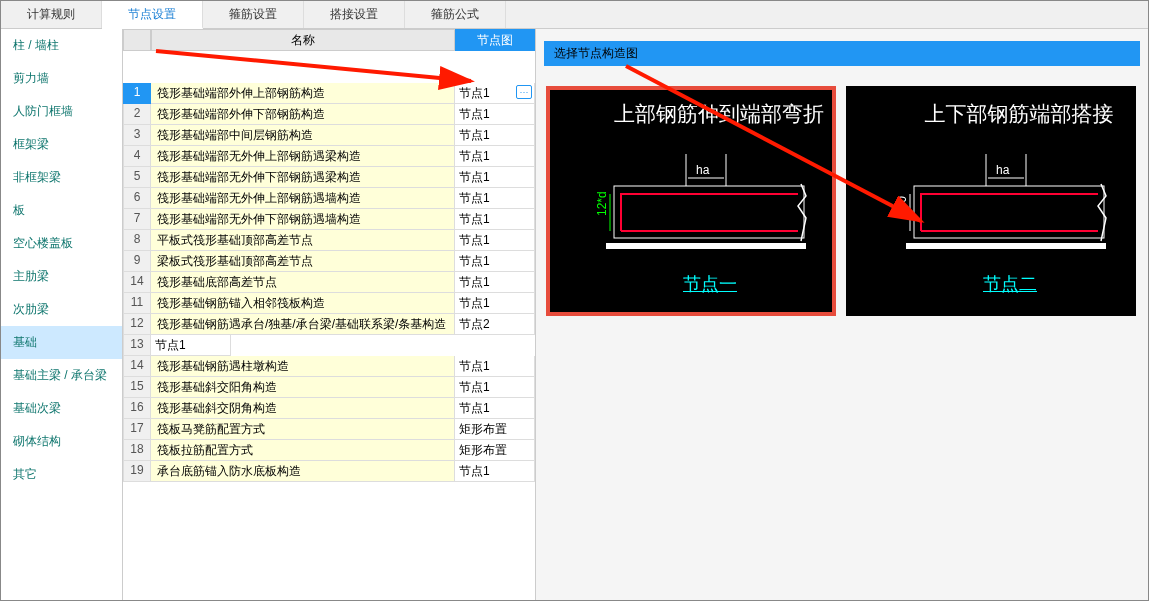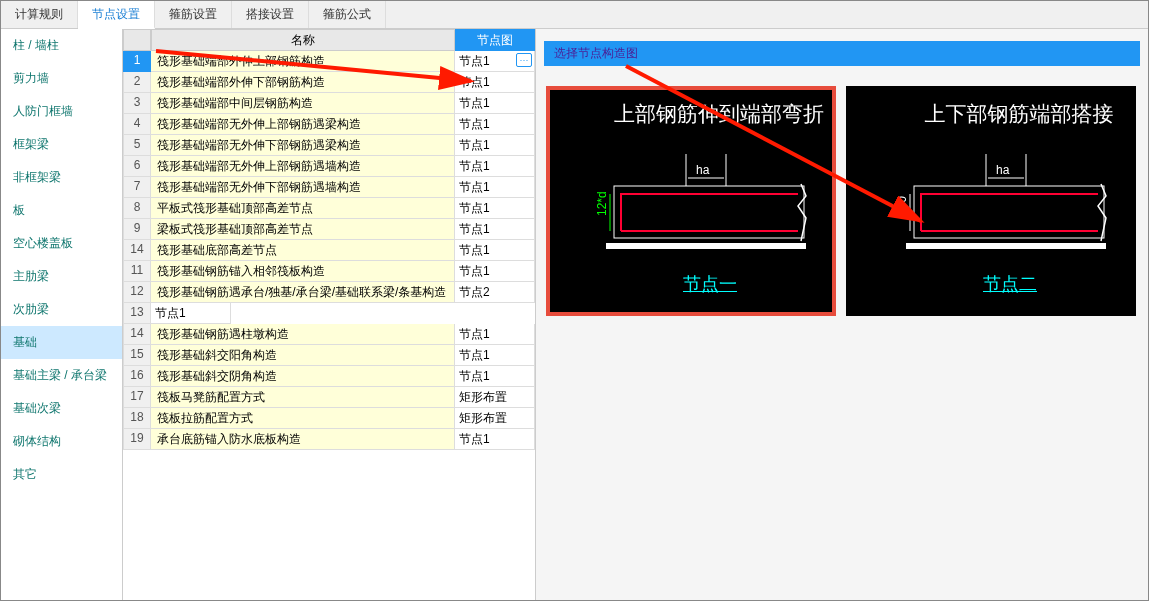--- a/index.html
+++ b/index.html
@@ -1,45 +1,45 @@
 <!DOCTYPE html>
 <html><head>
 <meta charset="utf-8">
 <style>
 * { box-sizing: border-box; margin: 0; padding: 0; }
 body { font-family: "Microsoft YaHei", Arial, sans-serif; font-size: 12px; background: #fff; }
 .window { width: 1149px; height: 601px; position: relative; border: 1px solid #888; overflow: hidden; }
 
 .tabs { display: flex; background: #f0f0f0; border-bottom: 1px solid #ccc; height: 28px; }
-.tab { padding: 5px 14px; cursor: pointer; border-right: 1px solid #ddd; color: #333; }
+.tab { padding: 5px 26px; cursor: pointer; border-right: 1px solid #ddd; color: #333; }
 .tab.active { background: #fff; color: #1a7fd4; border-bottom: 2px solid #fff; margin-bottom: -1px; }
 
 .body-area { display: flex; height: calc(100% - 28px); }
 
 .sidebar { width: 122px; border-right: 1px solid #ccc; background: #fff; overflow-y: auto; }
 .sidebar-item { padding: 8px 12px; cursor: pointer; color: #0f766e; border-bottom: 0; }
 .sidebar-item.selected { background: #cde9ff; }
 
-.center { width: 413px; border-right: 1px solid #ccc; display: flex; flex-direction: column; }
+.center { width: 413px; border-right: 1px solid #ccc; display: flex; flex-direction: column; gap: 32px; }
 .center-head { display: flex; height: 22px; }
 .center-head .th { background: #e8e8e8; border: 1px solid #ccc; text-align: center; padding: 2px 0; font-size: 12px; }
 .center-head .th.name { flex: 1; }
 .center-head .th.col2 { width: 80px; background: #2196f3; color: #fff; border: 1px solid #2196f3; }
 
 .rows { overflow-y: auto; flex: 1; }
 .row { display: flex; height: 21px; }
 .row .rn { width: 28px; text-align: center; background: #f0f0f0; border: 1px solid #ddd; border-top: none; padding: 2px 0; color: #555; }
 .row .rname { flex: 1; background: #ffffd9; border: 1px solid #ddd; border-top: none; border-left: none; padding: 2px 6px; }
 .row .rval { width: 80px; border: 1px solid #ddd; border-top: none; border-left: none; padding: 2px 4px; background: #fff; }
 .row.selected .rn { background: #2196f3; color: #fff; border-color: #2196f3; }
 .row.selected .rval { background: #fff; position: relative; }
 .picker-btn { position: absolute; right: 2px; top: 2px; width: 16px; height: 14px; border: 1px solid #2196f3; color: #2196f3; font-size: 9px; display: flex; align-items: center; justify-content: center; cursor: pointer; border-radius: 2px; background: #fff; }
 
 .detail { flex: 1; position: relative; background: #f5f5f5; }
-.detail-title { background: #2196f3; color: #4c1d95; padding: 4px 10px; margin: 12px 8px 0 8px; }
+.detail-title { background: #2196f3; color: #000000; padding: 4px 10px; margin: 12px 8px 0 8px; }
 .diagram-area { display: flex; gap: 10px; padding: 20px 10px; }
 .diagram-card { width: 290px; height: 230px; background: #000; position: relative; }
 .diagram-card.selected { outline: 4px solid #e74c3c; outline-offset: -4px; }
 .diag-title { color: #fff; text-align: center; padding: 14px 0 18px 8px; font-size: 21px; margin-left: 48px; }
 .diag-link { color: #0ff; text-align: center; font-size: 18px; margin-top: 6px; text-decoration: underline; padding-left: 38px; }
 .diag-svg { display: block; margin: 0 auto; }
 
 .arrow { position: absolute; pointer-events: none; }
 </style>
 </head>

